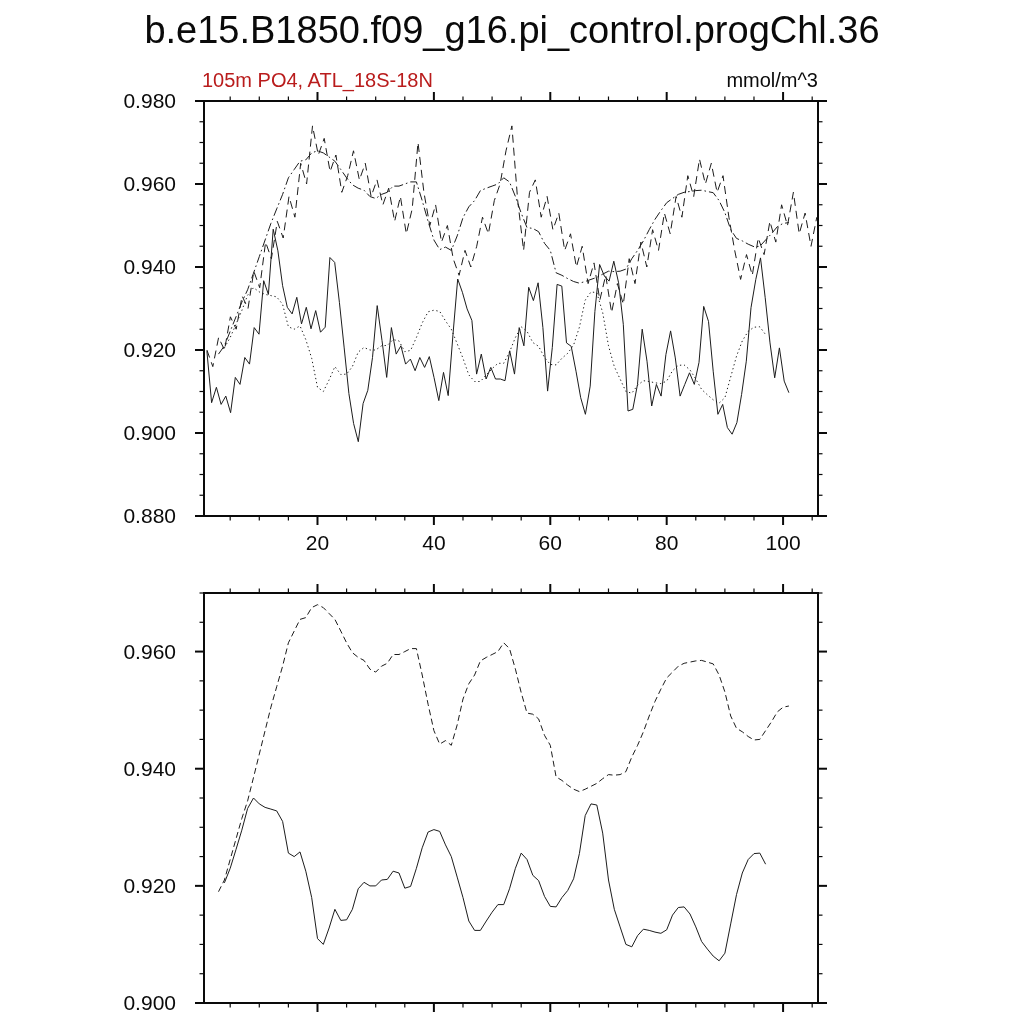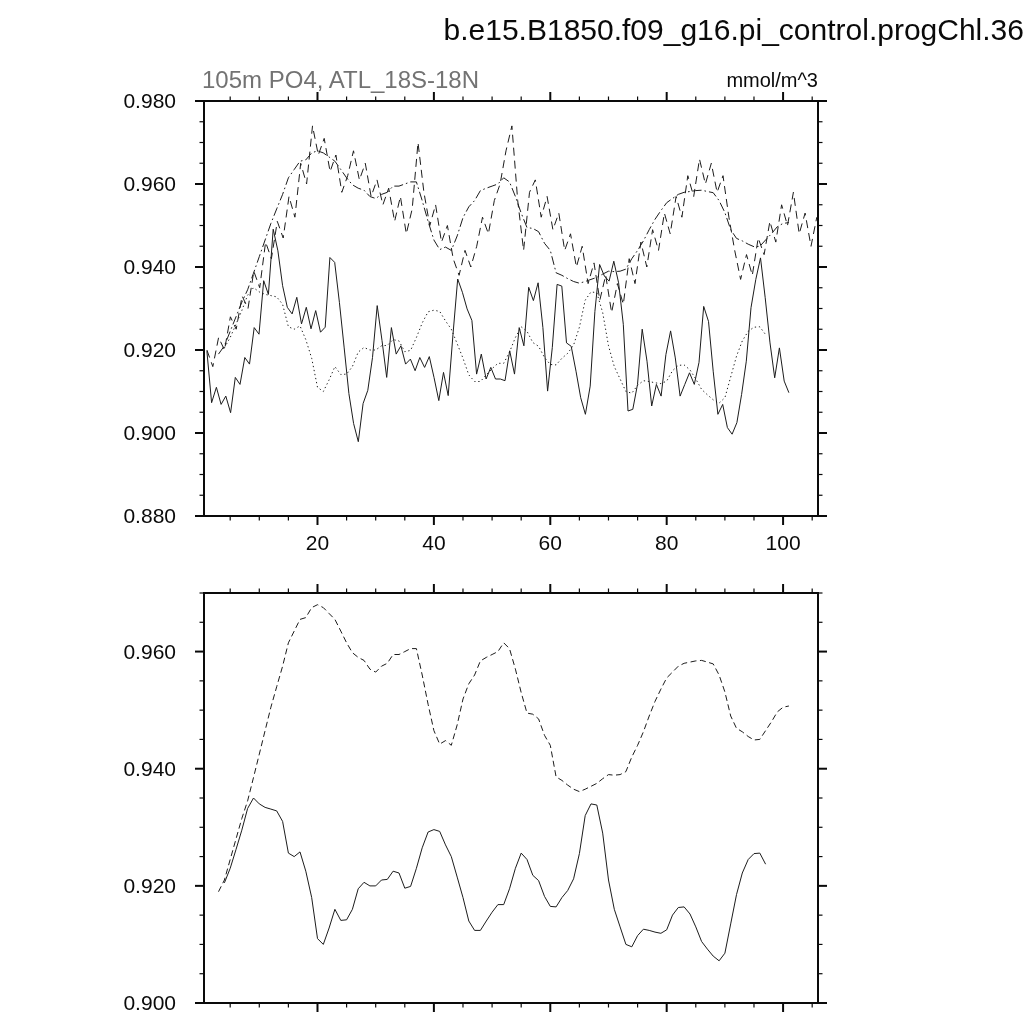--- a/index.html
+++ b/index.html
@@ -2,26 +2,26 @@
 <html><head>
 <meta charset="utf-8">
 <style>
   html, body { margin: 0; padding: 0; background: #ffffff; }
   body {
     width: 1024px; height: 1024px; position: relative; overflow: hidden;
     font-family: "Liberation Sans", "DejaVu Sans", sans-serif; color: #000;
   }
   .fig-title {
     position: absolute; top: 12px; left: 0; width: 1024px;
-    text-align: right; font-size: 30px; line-height: 36px; color: #0a0a0a;
+    text-align: center; font-size: 38px; line-height: 36px; color: #0a0a0a;
     letter-spacing: 0px; white-space: nowrap;
   }
   .hdr-left {
     position: absolute; top: 68px; left: 202px;
-    font-size: 24px; line-height: 24px; color: #737373; white-space: nowrap;
+    font-size: 20px; line-height: 24px; color: #b91c1c; white-space: nowrap;
   }
   .hdr-right {
     position: absolute; top: 68px; right: 206px;
     font-size: 20px; line-height: 24px; color: #0a0a0a; white-space: nowrap; text-align: right;
   }
   svg { position: absolute; top: 0; left: 0; }
   svg text { font-family: "Liberation Sans", "DejaVu Sans", sans-serif; fill: #0a0a0a; }
 </style>
 </head>
 <body>

